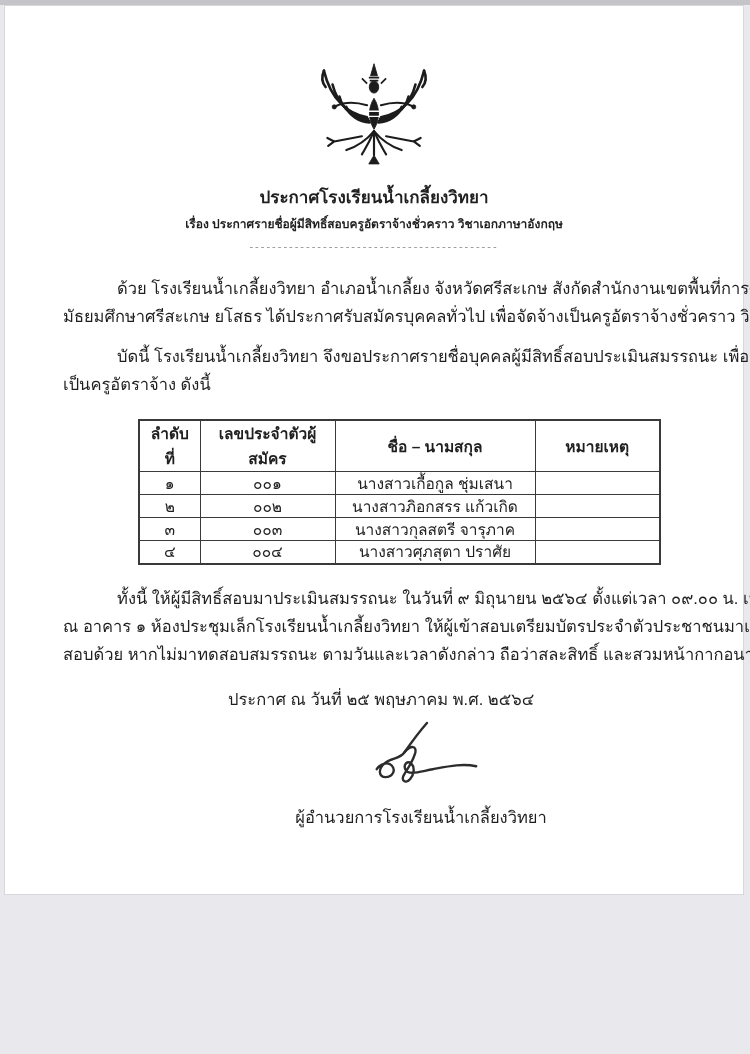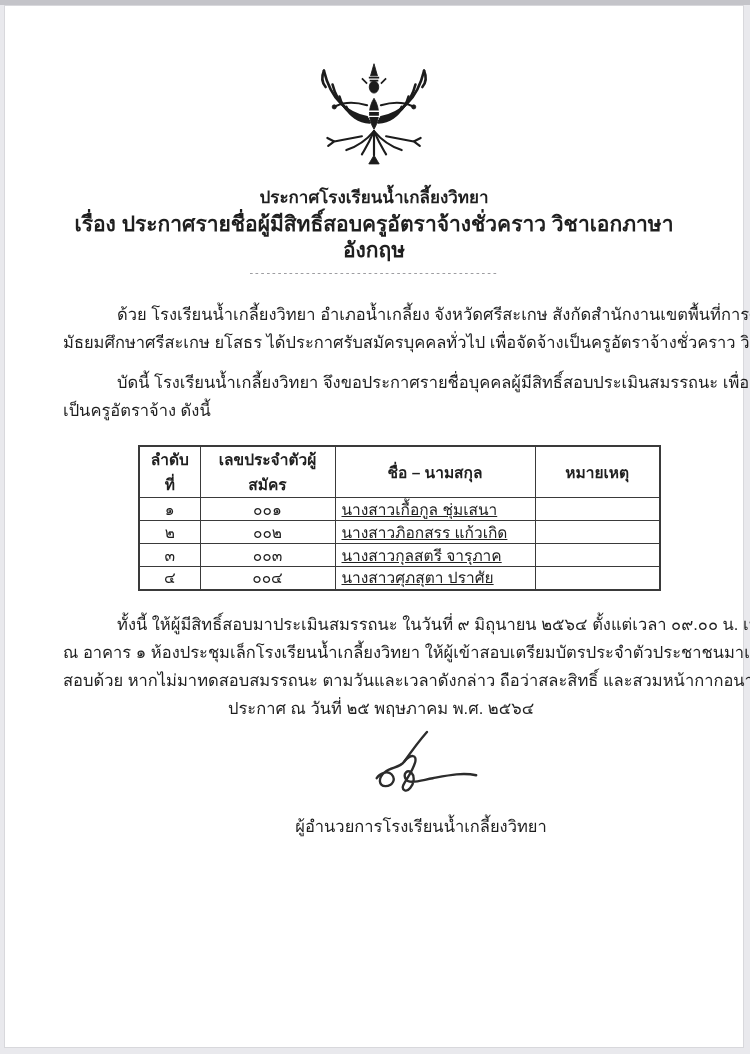--- a/index.html
+++ b/index.html
@@ -6,27 +6,27 @@
   body{
     width:750px;height:1054px;
     background:#e9e9ed;
     font-family:"Liberation Sans",sans-serif;
     color:#1f1f1f;
     position:relative;
     overflow:hidden;
   }
   .chrome-top{position:absolute;left:0;top:0;width:750px;height:5px;background:#c4c4c9;}
   .page{
-    position:absolute;left:4px;top:5px;width:740px;height:1043px;
+    position:absolute;left:4px;top:5px;width:740px;height:890px;
     background:#ffffff;border:1px solid #d8d8dc;box-sizing:border-box;
   }
   .content{padding:0 58px;}
   .emblem-wrap{margin-top:56px;text-align:center;height:114px;}
   .title{margin-top:9px;text-align:center;font-weight:bold;font-size:17px;line-height:26px;}
-  .subject{text-align:center;font-weight:bold;font-size:21px;line-height:26px;}
+  .subject{text-align:center;font-weight:bold;font-size:12px;line-height:26px;}
   .divider{
     text-align:center;color:#8f8f93;font-size:11px;line-height:14px;
     letter-spacing:2px;margin-top:2px;
     white-space:nowrap;overflow:hidden;
   }
   .para{font-size:16.5px;line-height:28px;}
   .para .line{white-space:nowrap;}
   .indent{padding-left:54px;}
   .p1{margin-top:21px;}
   .p2{margin-top:12px;}
@@ -44,23 +44,23 @@
     box-sizing:border-box;
   }
   table.roster{border:2px solid #3a3a3a;}
   table.roster th{height:30px;font-weight:bold;text-align:center;}
   table.roster td{height:23px;line-height:21px;}
   .col-no{width:61px;}
   .col-id{width:135px;}
   .col-name{width:200px;}
   .col-remark{width:125px;}
   td.c{text-align:center;}
-  td.l{text-align:left;padding-left:10px;text-decoration:underline;}
+  td.l{text-align:center;padding-left:10px;}
   .date-line{
-    margin-left:165px;
+    margin-top:17px;margin-left:165px;
     font-size:16.5px;line-height:28px;white-space:nowrap;
   }
   .sign-block{margin-left:208px;width:300px;text-align:center;}
   .sign-svg{display:block;margin:6px auto 0 auto;margin-left:92px;}
   .sign-name{font-size:16.5px;line-height:28px;margin-top:2px;}
   .sign-title{font-size:16.5px;line-height:28px;margin-top:20px;}
 </style>
 </head>
 <body>
 

